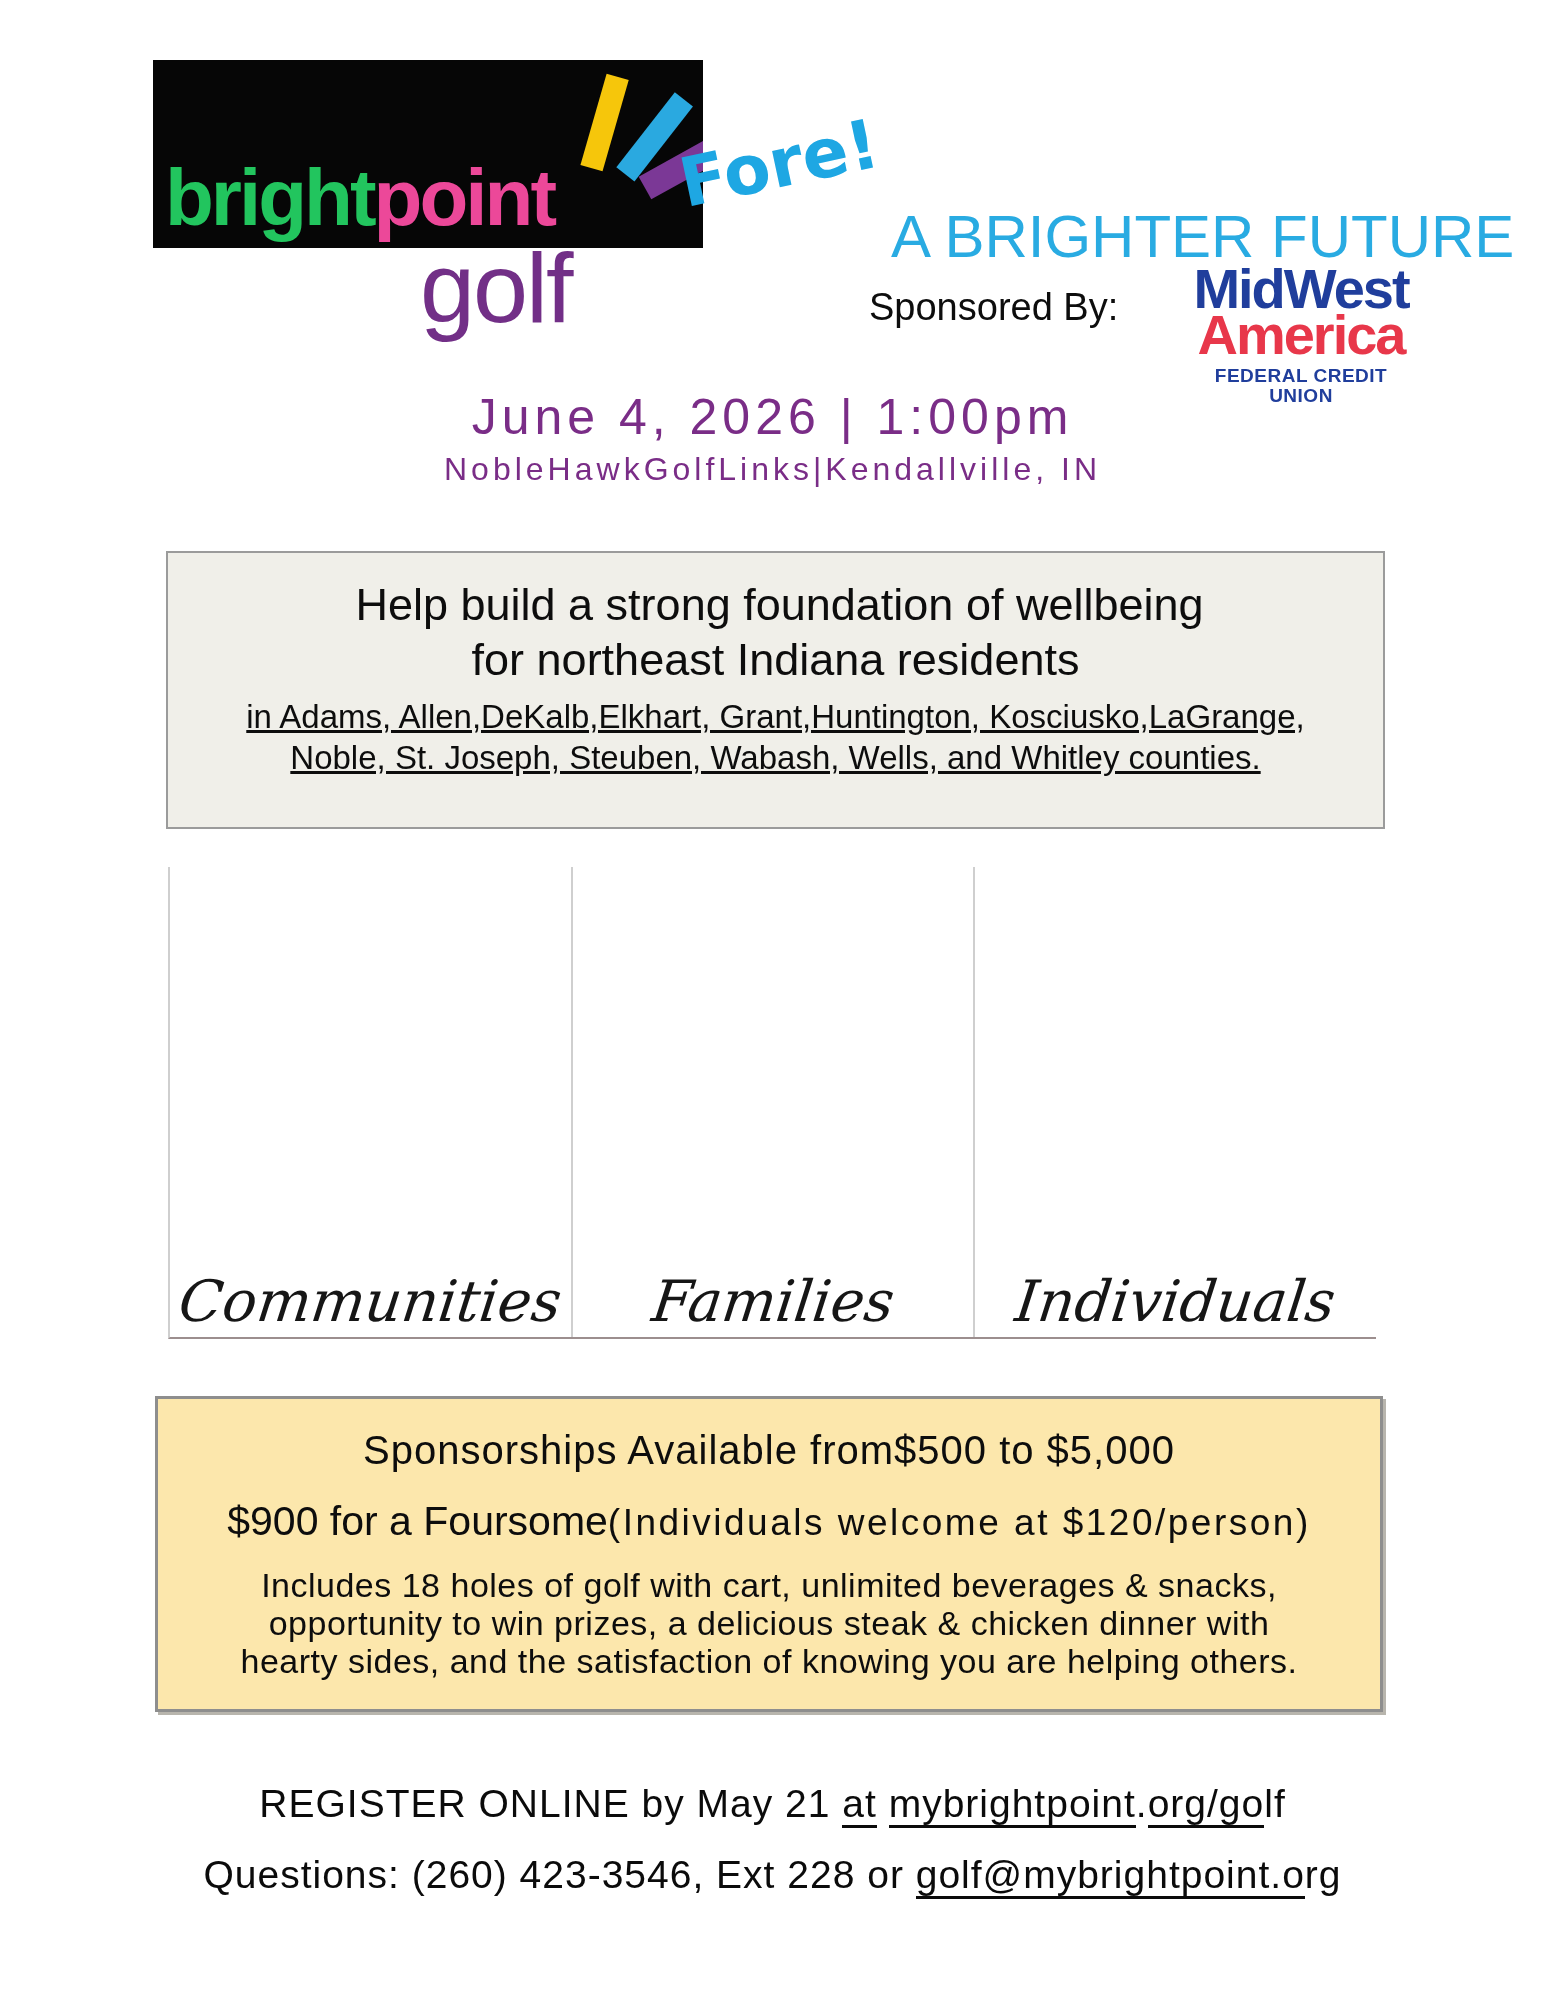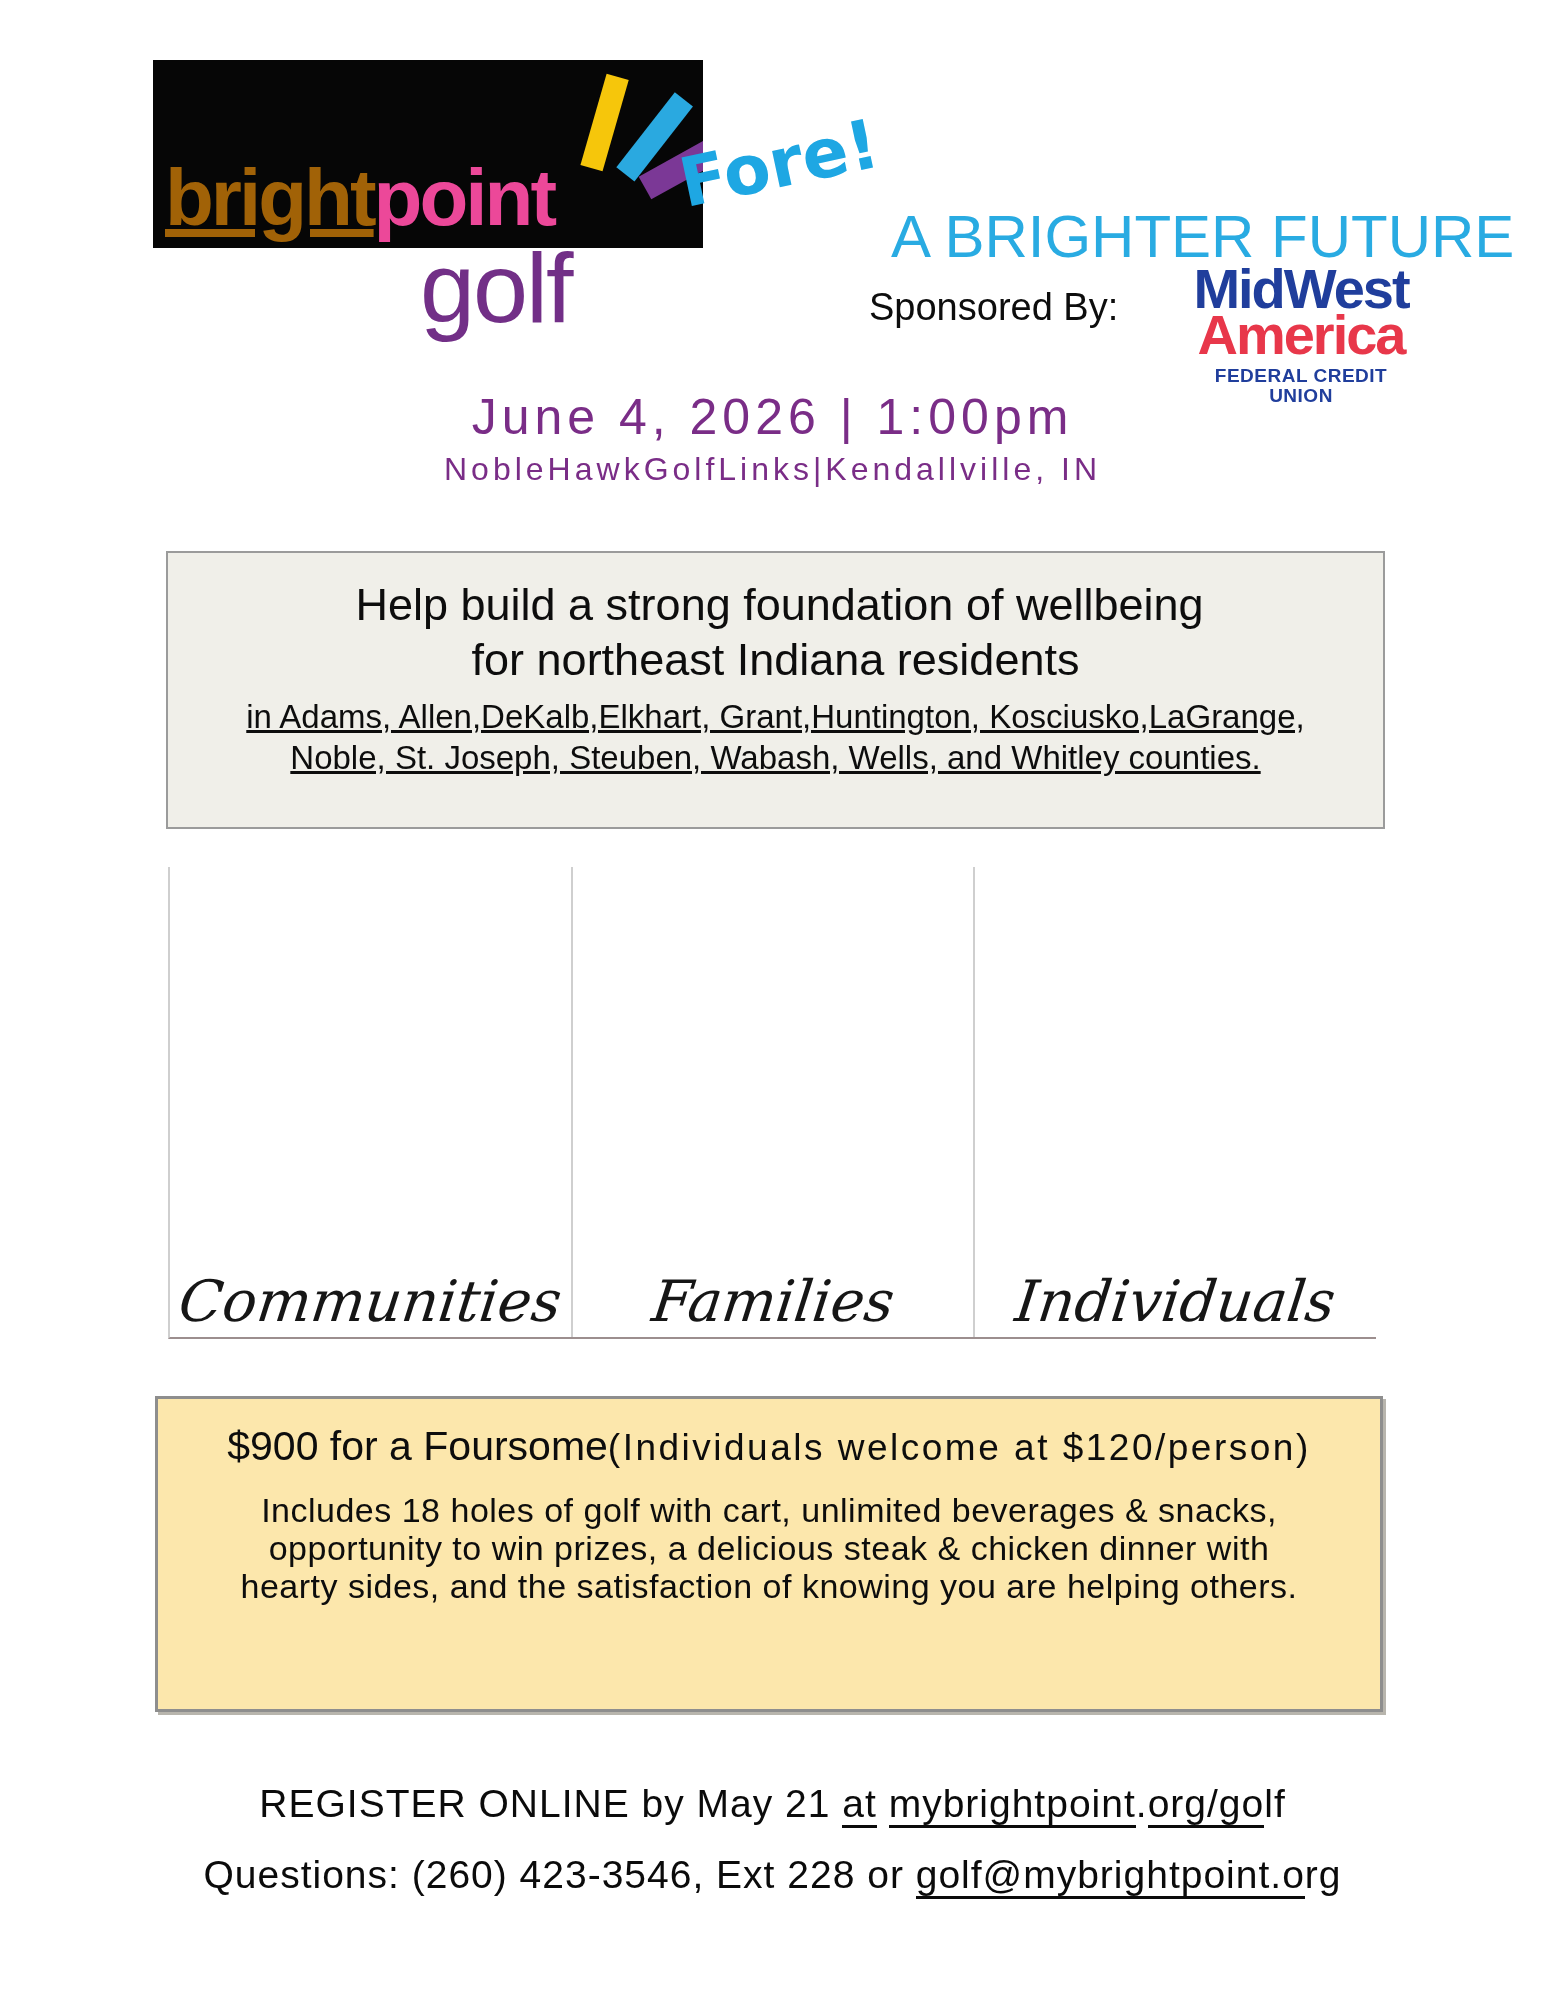--- a/index.html
+++ b/index.html
@@ -2,21 +2,21 @@
 <html><head>
 <meta charset="utf-8">
 <style>
   html,body{margin:0;padding:0;background:#ffffff;}
   body{width:1545px;height:1999px;position:relative;font-family:"Liberation Sans",sans-serif;color:#0d0d0d;overflow:hidden;}
   .abs{position:absolute;}
 
   
   #logo-box{left:153px;top:60px;width:550px;height:188px;background:#060606;overflow:hidden;}
   #logo-word{position:absolute;left:12px;bottom:10px;font-size:80px;font-weight:bold;letter-spacing:-3px;line-height:1;white-space:nowrap;}
-  .logo-bright{color:#a16207;text-decoration:underline;}
+  .logo-bright{color:#22c55e;}
   .logo-point{color:#ec4899;}
   #logo-rays{position:absolute;right:-6px;top:0;}
   #golf-word{left:420px;top:238px;font-size:99px;line-height:1;color:#722F87;letter-spacing:-2px;}
   #fore-word{left:688px;top:150px;font-size:68px;line-height:1;font-weight:bold;color:#1EA7E3;font-family:"DejaVu Sans",sans-serif;transform:rotate(-12deg);transform-origin:left bottom;}
   #tagline{left:891px;top:183px;font-size:60px;line-height:1;color:#29ABE2;white-space:nowrap;margin-top:24px;}
 
   
   #sponsored-by{left:869px;top:288px;font-size:38px;line-height:1;color:#0d0d0d;}
   #sponsor-logo{left:1181px;top:266px;width:240px;text-align:center;line-height:46px;font-weight:bold;}
   .mw-top{font-size:56px;color:#203E9C;letter-spacing:-2px;}
@@ -93,20 +93,21 @@
   </div>
   <div class="pillar sep">
     <div class="pillar-label">Families</div>
   </div>
   <div class="pillar sep">
     <div class="pillar-label">Individuals</div>
   </div>
 </div>
 
 <div class="abs" id="sponsorship-box">
+  <div class="sp-line1">Sponsorships Available from$500 to $5,000</div>
   <div class="sp-line2">
     <span>$900 for a Foursome</span><span class="sp-line2-note">(Individuals welcome at $120/person)</span>
   </div>
   <div class="sp-details">
     <div>Includes 18 holes of golf with cart, unlimited beverages &amp; snacks,</div>
     <div>opportunity to win prizes, a delicious steak &amp; chicken dinner with</div>
     <div>hearty sides, and the satisfaction of knowing you are helping others.</div>
   </div>
 </div>
 

